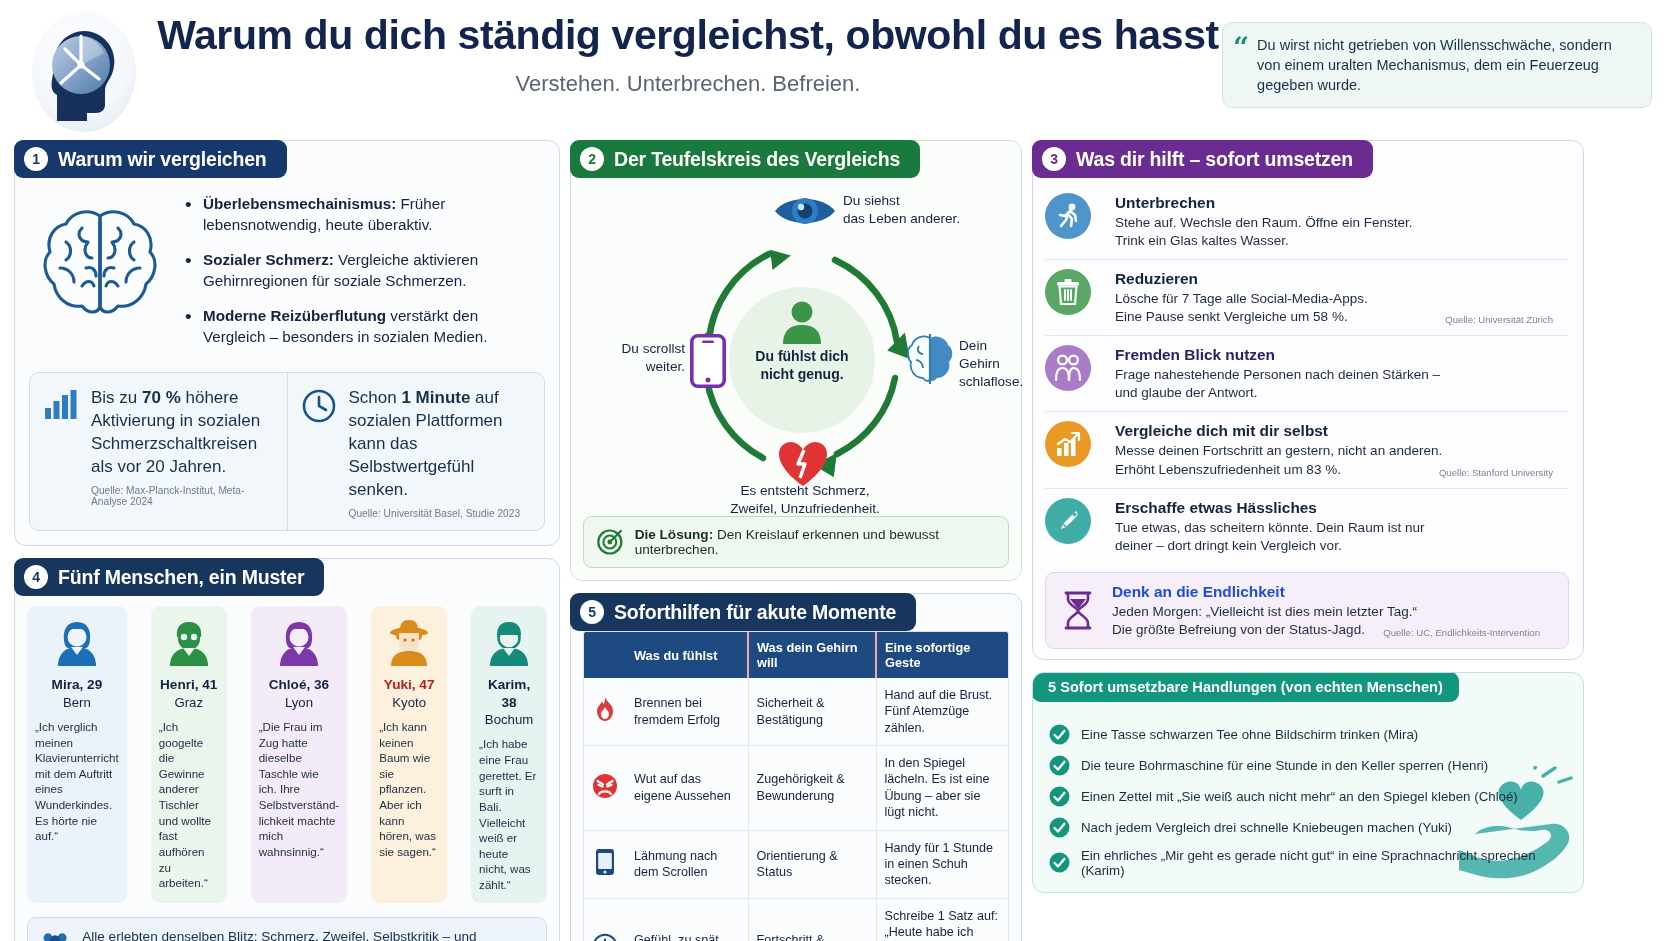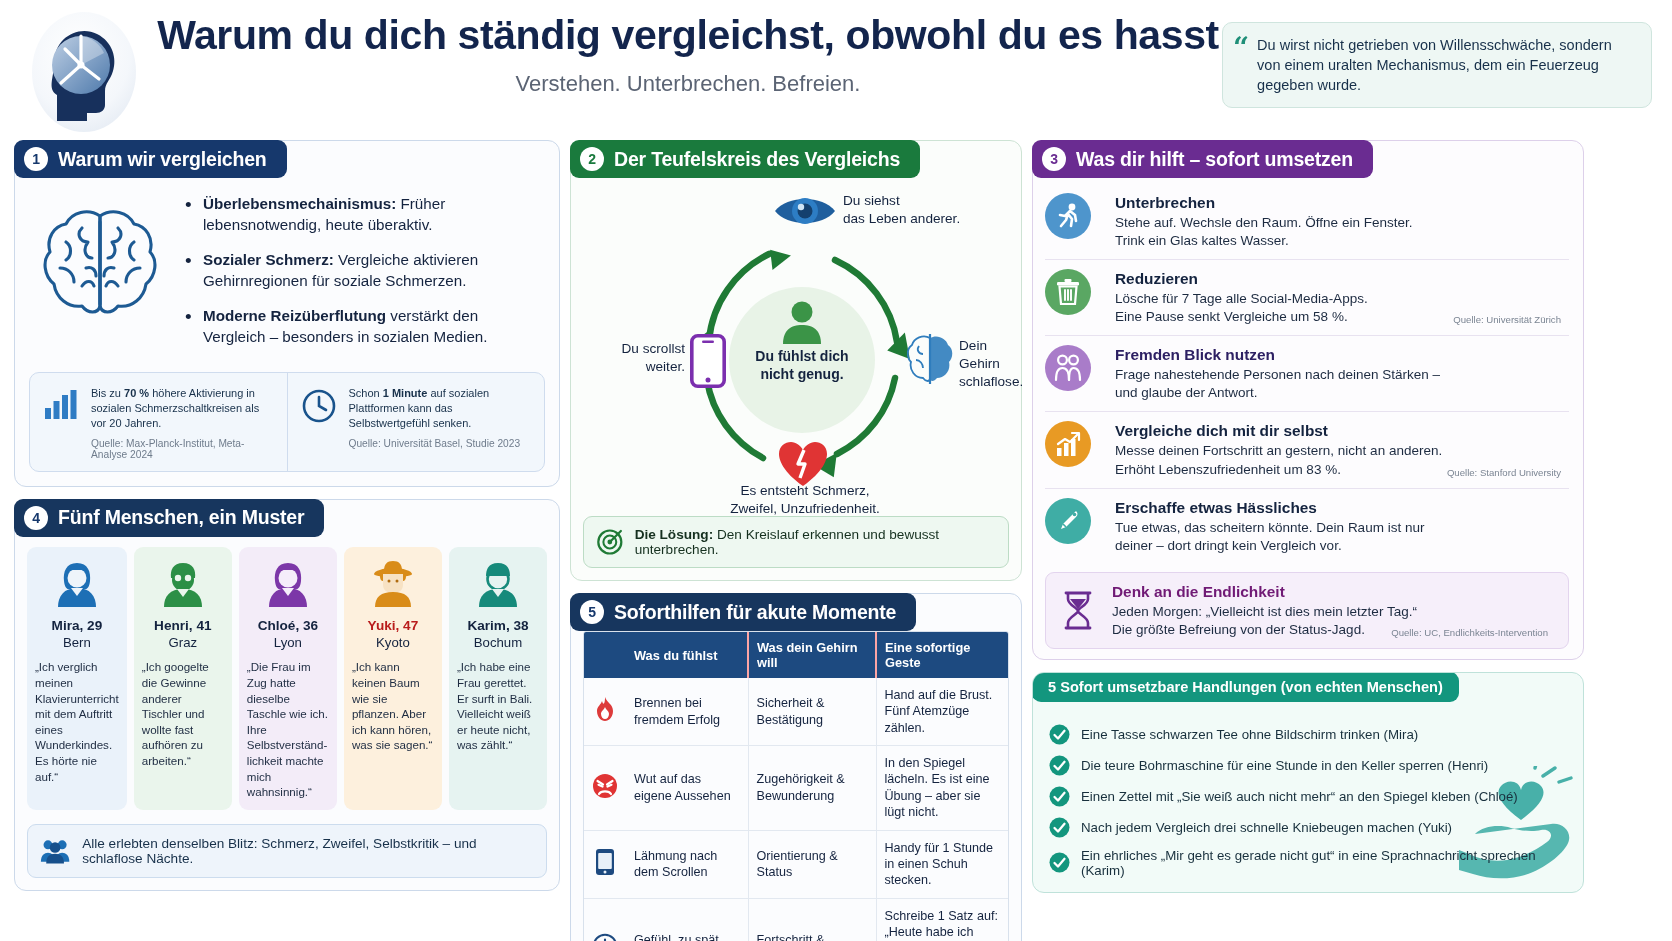--- a/index.html
+++ b/index.html
@@ -67,25 +67,25 @@
   .bullets li:before { content:"•"; position:absolute; left:2px; top:-2px; font-size:19px; color:#14233f;}
   .bullets b { font-weight:bold; }
 
   .stats-row {
     margin:6px 14px 14px 14px; border:1px solid #cfdcee; background:#f2f7fc;
     border-radius:10px; display:flex;
   }
   .stat { flex:1; padding:13px 12px 11px 12px; display:flex; gap:11px; }
   .stat + .stat { border-left:1px solid #cfdcee; }
   .stat-ico { flex:0 0 38px; display:flex; align-items:flex-start; justify-content:center; padding-top:2px;}
-  .stat-txt { font-size:11px; line-height:1.36; color:#17304a;}
+  .stat-txt { font-size:17px; line-height:1.36; color:#17304a;}
   .src { font-size:10.2px; color:#6f7c8c; margin-top:7px; }
 
   
-  .persona-row { display:flex; gap:7px; padding:10px 12px 12px 12px; }
+  .persona-row { display:flex; gap:24px; padding:10px 12px 12px 12px; }
   .persona { flex:1; border-radius:9px; padding:10px 8px 10px 8px; min-height:196px;}
   .persona .av { display:flex; justify-content:center; margin-bottom:6px;}
   .persona .pname { text-align:center; font-size:13.6px; font-weight:bold; line-height:1.28;}
   .persona .pcity { text-align:center; font-size:13.2px; line-height:1.3; margin-bottom:8px;}
   .persona .pquote { font-size:11.6px; line-height:1.35; color:#1d2b41;}
   .p-a{background:#eaf2fa;} .p-b{background:#eaf5ec;} .p-c{background:#f3ecf8;}
   .p-d{background:#fdf0dd;} .p-e{background:#e6f3f1;}
   .pname-a{color:#14233f;} .pname-d{color:#b91c1c;}
 
   .allnote {
@@ -118,21 +118,21 @@
   .tblbox { border:1px solid #d8e1ec; border-radius:3px; overflow:hidden;}
 
   
   .tips { padding:6px 14px 10px 12px; }
   .tip { display:flex; gap:24px; padding:9px 0 9px 0; position:relative;}
   .tip + .tip { border-top:1px solid #e8e2f0;}
   .tip-ico { flex:0 0 46px; height:46px; border-radius:50%; display:flex; align-items:center; justify-content:center;}
   .tip-body { flex:1; padding-top:1px; position:relative;}
   .tip-h { font-size:15.4px; font-weight:bold; margin-bottom:2px;}
   .tip-t { font-size:13.5px; line-height:1.34; color:#1d2b41;}
-  .tip-src { position:absolute; right:8px; bottom:1px; font-size:9.6px; color:#7b8593;margin-top:16px;}
+  .tip-src { position:absolute; right:16px; bottom:1px; font-size:9.6px; color:#7b8593;margin-top:16px;}
   .tip-final {
     background:#f6effa; border:1px solid #e3d4ee; border-radius:9px;
     margin-top:8px; padding:9px 12px 9px 10px; display:flex; gap:12px;
   }
 
   .actions {
     border:1px solid #bfe2da; background:#f2fbf8; border-radius:12px; position:relative; overflow:hidden;
   }
   .act-tab { display:inline-block; background:#13967e; color:#fff; font-size:14.6px; font-weight:bold;
              padding:7px 16px; border-radius:9px; margin:-1px 0 12px -1px;}
@@ -634,21 +634,21 @@
             <div style="flex:0 0 44px;display:flex;align-items:center;justify-content:center;">
               <svg width="34" height="40" viewBox="0 0 34 40">
                 <path d="M5 3 L29 3" stroke="#6a2c91" stroke-width="2.8" stroke-linecap="round"></path>
                 <path d="M7 4 L7 9 C7 15 17 18 17 21 C17 24 7 27 7 33 L7 38" fill="none" stroke="#6a2c91" stroke-width="2.6"></path>
                 <path d="M27 4 L27 9 C27 15 17 18 17 21 C17 24 27 27 27 33 L27 38" fill="none" stroke="#6a2c91" stroke-width="2.6"></path>
                 <path d="M9 9 L25 9 L17 19 Z" fill="#6a2c91"></path>
                 <path d="M5 38 L29 38" stroke="#6a2c91" stroke-width="2.8" stroke-linecap="round"></path>
               </svg>
             </div>
             <div class="tip-body">
-              <div class="tip-h" style="color:#701a75;">Denk an die Endlichkeit</div>
+              <div class="tip-h" style="color:#1d4ed8;">Denk an die Endlichkeit</div>
               <div class="tip-t">Jeden Morgen: „Vielleicht ist dies mein letzter Tag.“</div>
               <div class="tip-t">Die größte Befreiung von der Status-Jagd.</div>
               <div class="tip-src">Quelle: UC, Endlichkeits-Intervention</div>
             </div>
           </div>
         </div>
       </div>
 
       <div class="actions">
         <div class="act-tab">5 Sofort umsetzbare Handlungen (von echten Menschen)</div>

